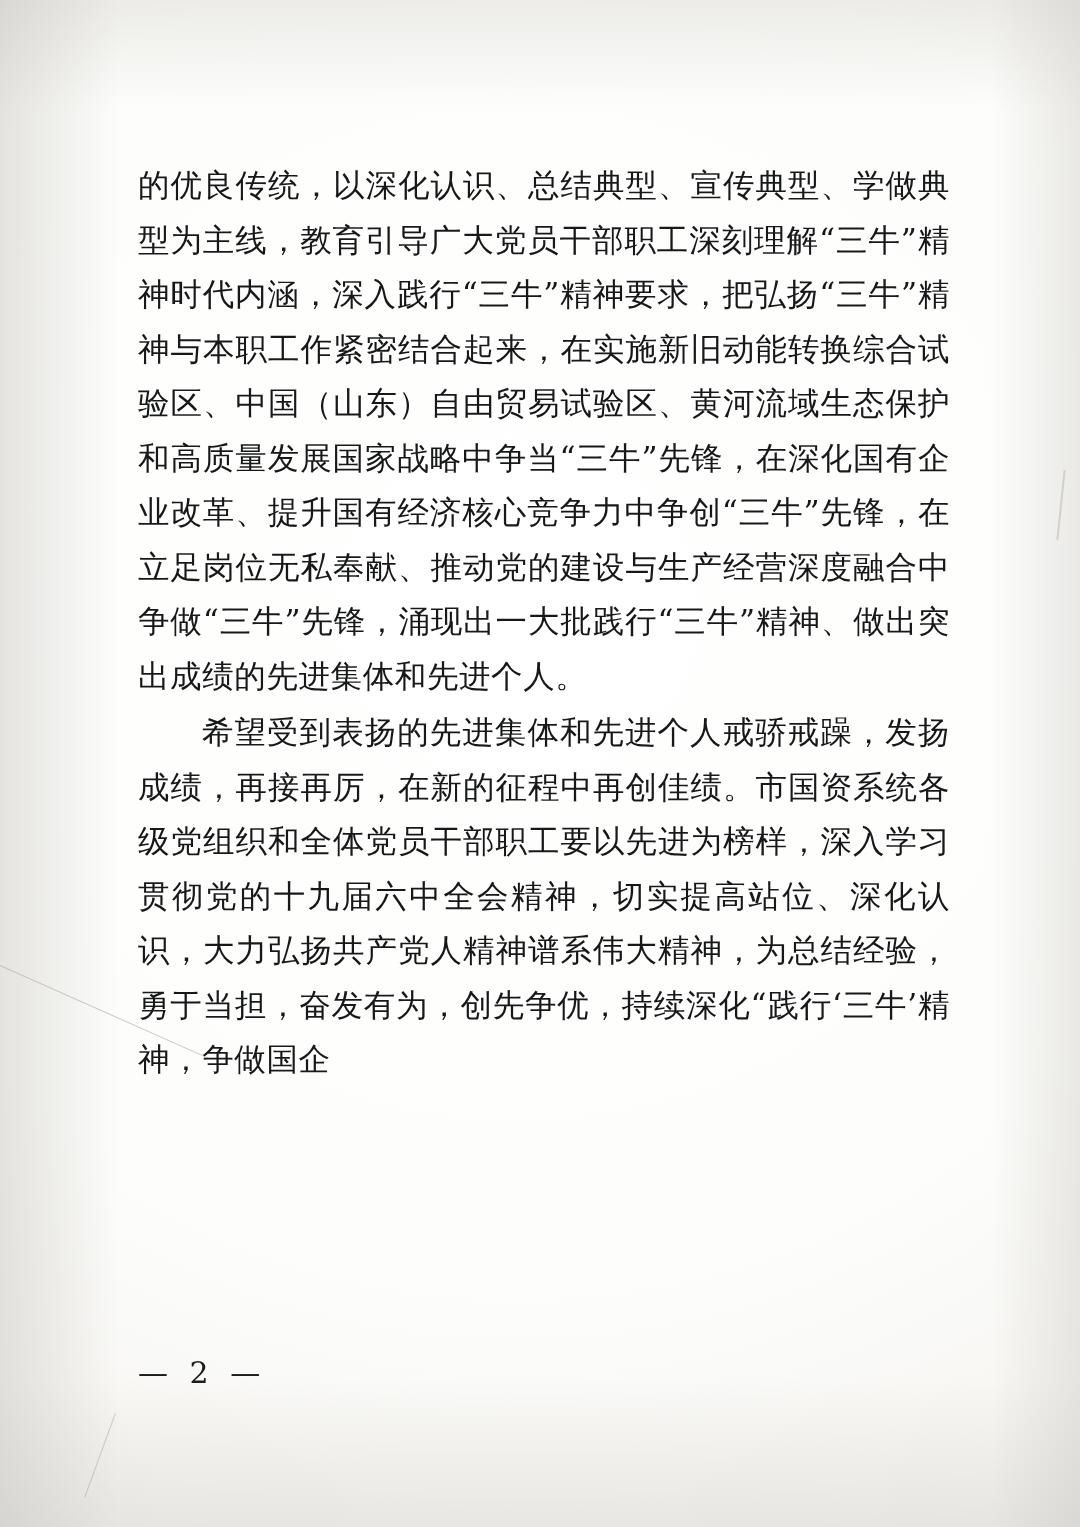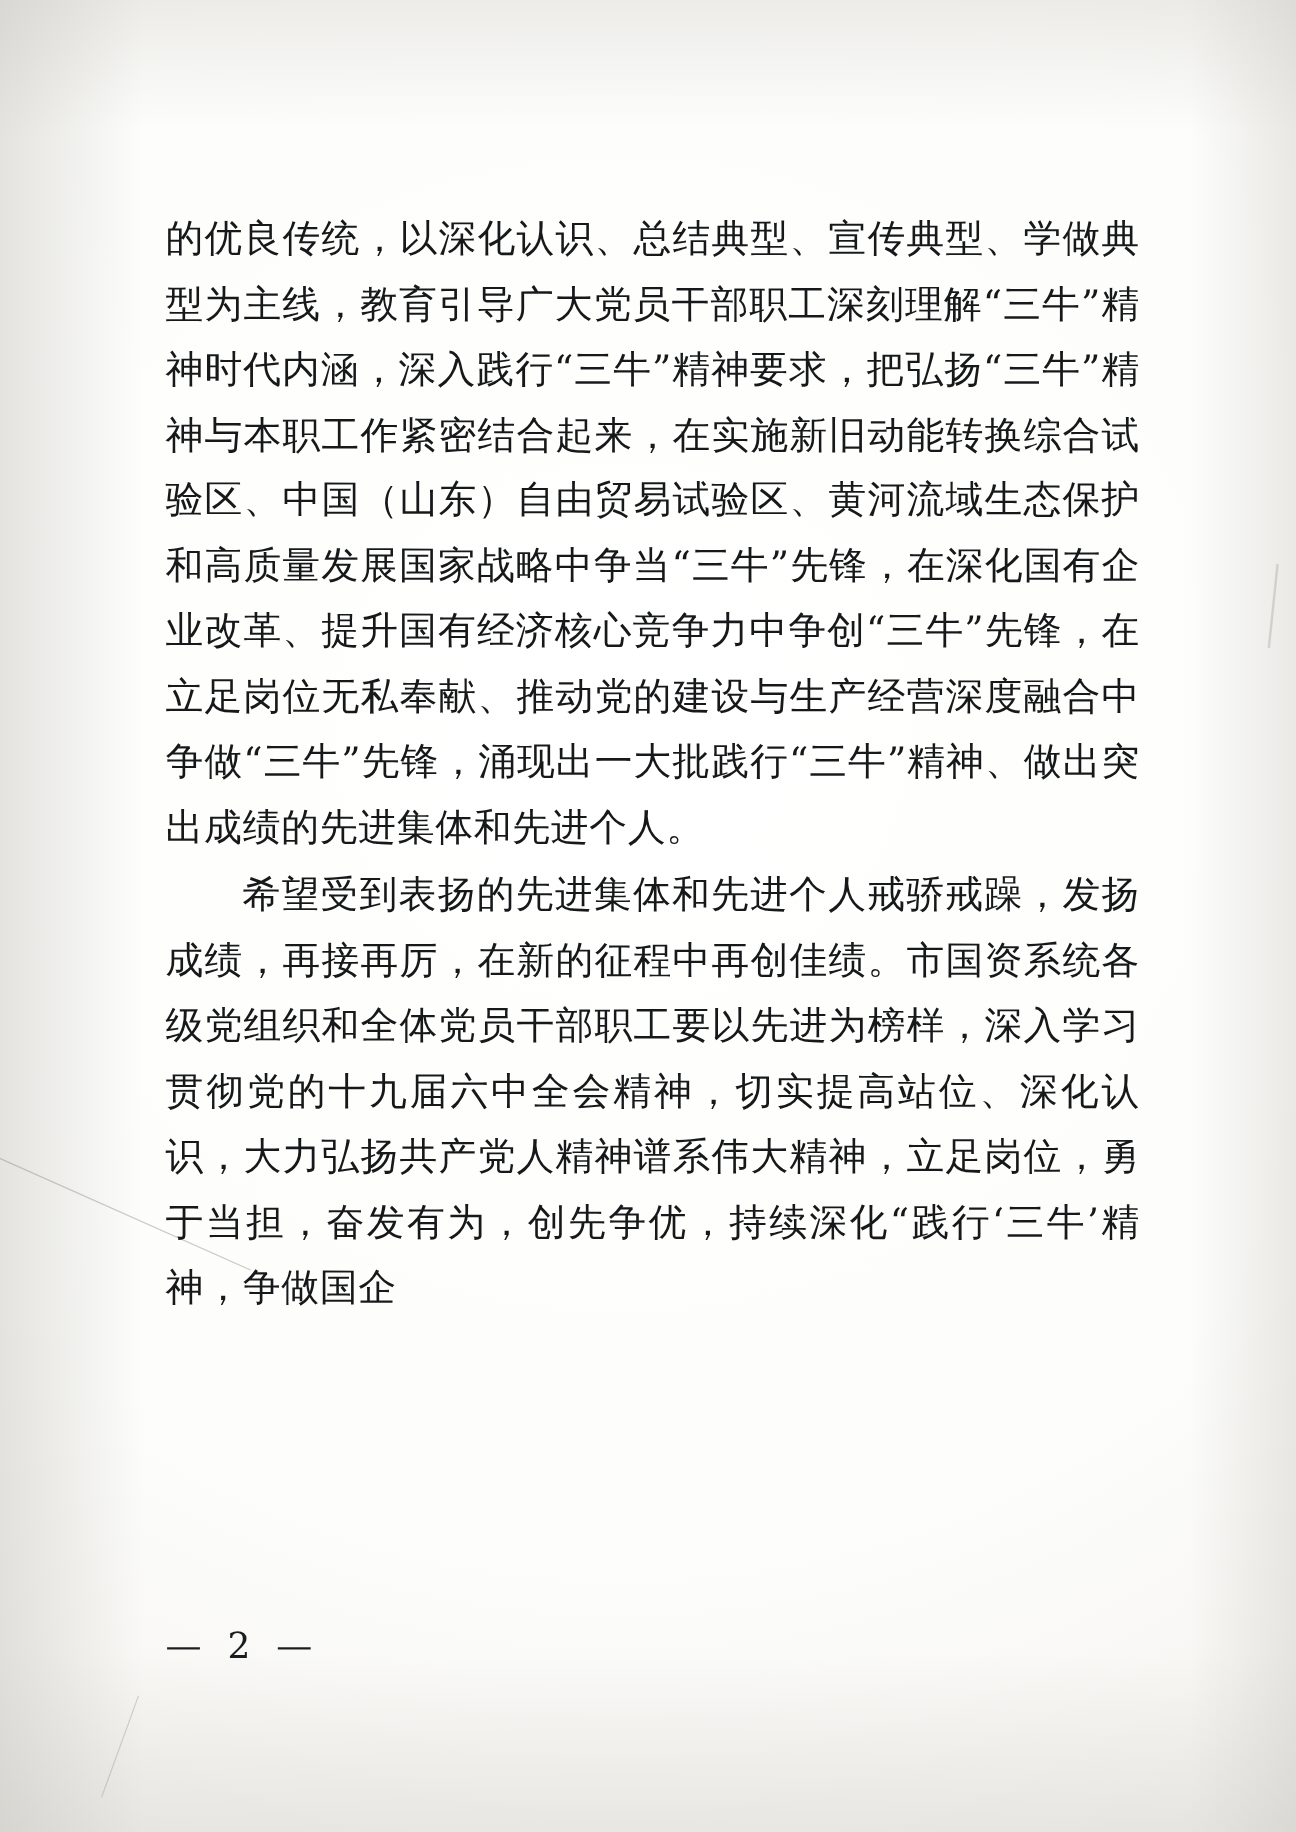--- a/index.html
+++ b/index.html
@@ -75,21 +75,21 @@
     right: 18px; top: 470px;
     width: 2px; height: 70px;
     background: rgba(175,173,167,0.45);
     transform: rotate(6deg);
     pointer-events: none;
   }
 
   #content {
     position: absolute;
     left: 138px;
-    top: 172px;
+    top: 158px;
     width: 812px;
   }
 
   .para {
     margin: 0 0 2px 0;
     font-family: "DejaVu Serif", serif;
     font-size: 31.5px;
     line-height: 54.5px;
     color: #16181a;
     text-align: justify;
@@ -119,18 +119,18 @@
   <div class="edge-shade-top"></div>
   <div class="edge-shade-left"></div>
   <div class="edge-shade-right"></div>
   <div class="edge-shade-bottom"></div>
   <div class="crease-a"></div>
   <div class="crease-b"></div>
   <div class="crease-c"></div>
 
   <div id="content">
     <p class="para">的优良传统，以深化认识、总结典型、宣传典型、学做典型为主线，教育引导广大党员干部职工深刻理解“三牛”精神时代内涵，深入践行“三牛”精神要求，把弘扬“三牛”精神与本职工作紧密结合起来，在实施新旧动能转换综合试验区、中国（山东）自由贸易试验区、黄河流域生态保护和高质量发展国家战略中争当“三牛”先锋，在深化国有企业改革、提升国有经济核心竞争力中争创“三牛”先锋，在立足岗位无私奉献、推动党的建设与生产经营深度融合中争做“三牛”先锋，涌现出一大批践行“三牛”精神、做出突出成绩的先进集体和先进个人。</p>
-    <p class="para indent">希望受到表扬的先进集体和先进个人戒骄戒躁，发扬成绩，再接再厉，在新的征程中再创佳绩。市国资系统各级党组织和全体党员干部职工要以先进为榜样，深入学习贯彻党的十九届六中全会精神，切实提高站位、深化认识，大力弘扬共产党人精神谱系伟大精神，立足岗位，勇于当担，奋发有为，创先争优，持续深化“践行‘三牛’精神，争做国企</p>
+    <p class="para indent">希望受到表扬的先进集体和先进个人戒骄戒躁，发扬成绩，再接再厉，在新的征程中再创佳绩。市国资系统各级党组织和全体党员干部职工要以先进为榜样，深入学习贯彻党的十九届六中全会精神，切实提高站位、深化认识，大力弘扬共产党人精神谱系伟大精神，为总结经验，勇于当担，奋发有为，创先争优，持续深化“践行‘三牛’精神，争做国企</p>
   </div>
 
   <div class="page-number">— 2 —</div>
 
 </div>
 
 </body></html>

